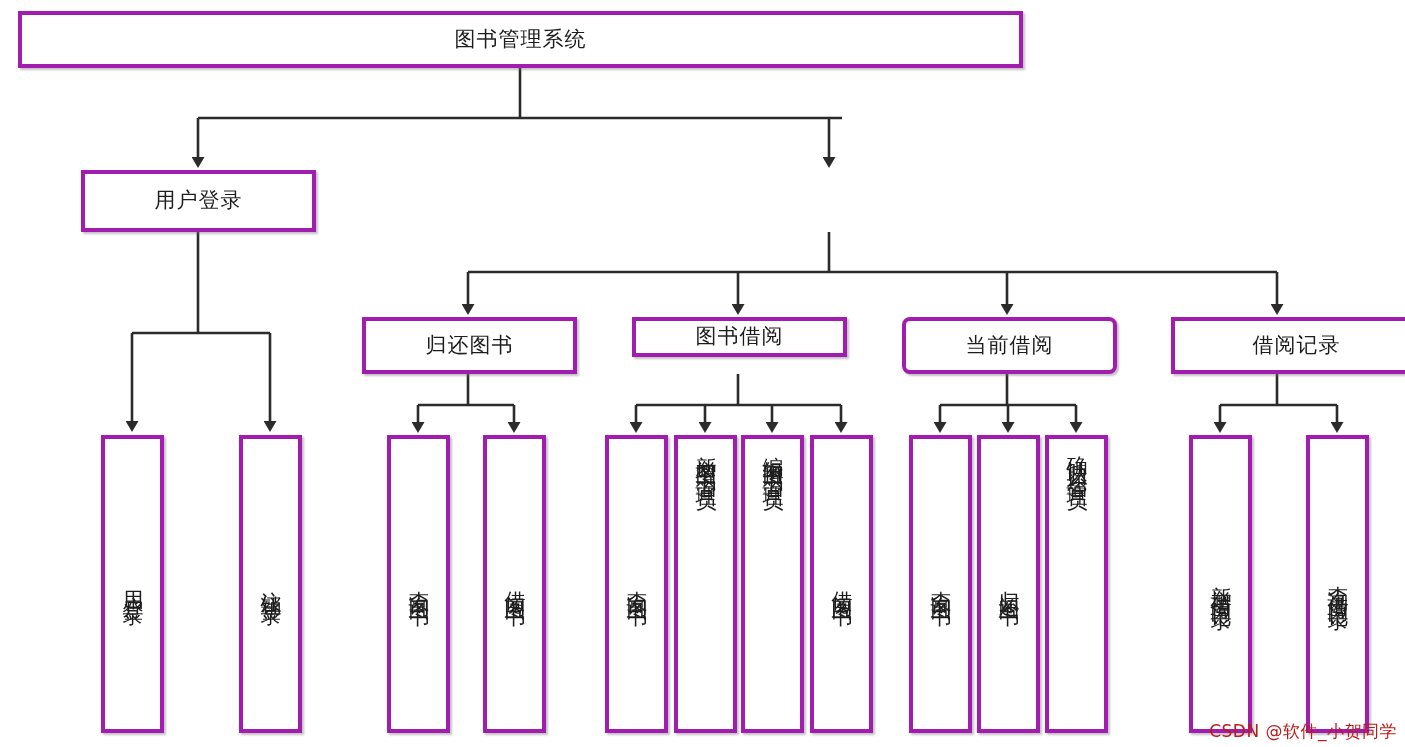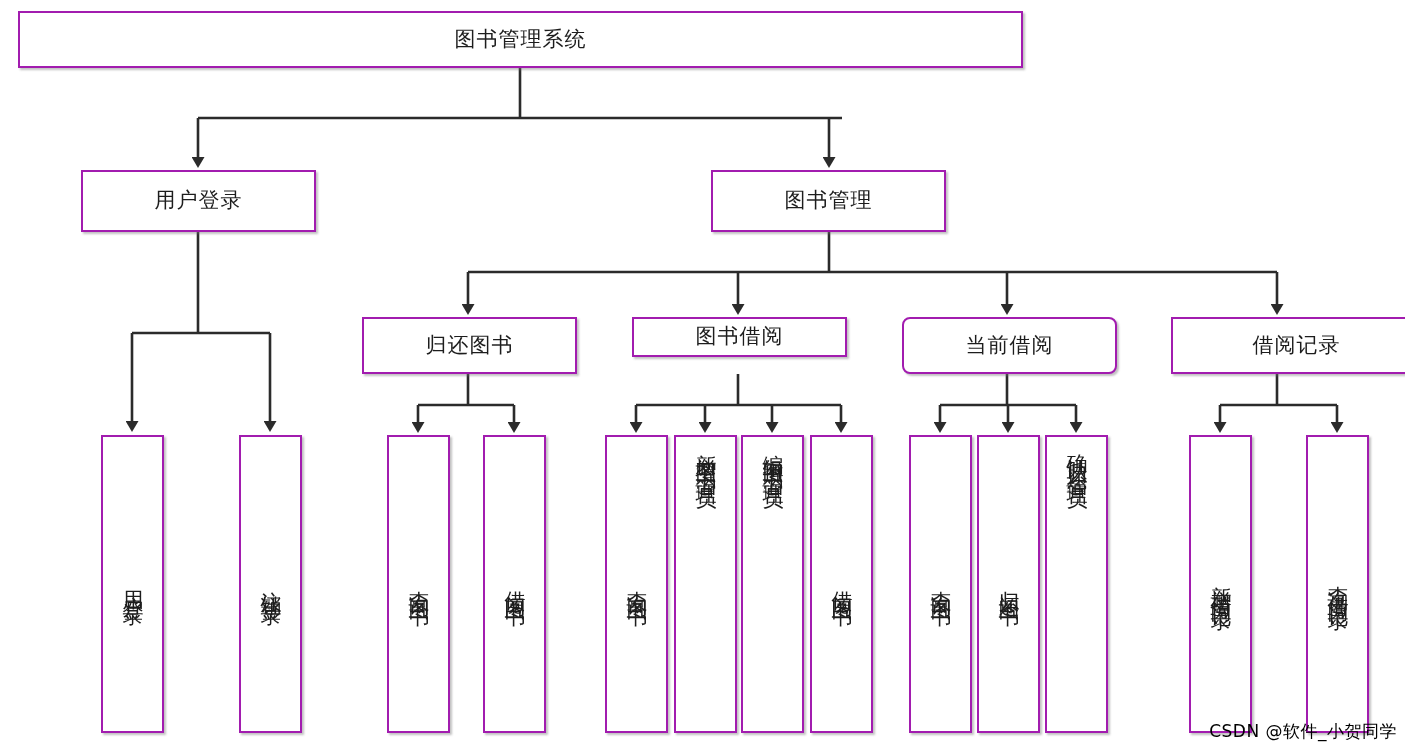--- a/index.html
+++ b/index.html
@@ -19,21 +19,21 @@
     position:absolute;
     left:0; top:0;
     width:1405px;
     height:747px;
     pointer-events:none;
   }
   .node{
     position:absolute;
     box-sizing:border-box;
     background:#ffffff;
-    border:2px solid #a21caf;
+    border:4px solid #a21caf;
     box-shadow:2px 2px 2px rgba(120,120,120,0.45);
     display:flex;
     align-items:center;
     justify-content:center;
     z-index:2;
   }
   .node .label{
     font-size:21px;
     line-height:1.12;
     letter-spacing:1px;
@@ -56,21 +56,21 @@
     white-space:nowrap;
   }
   .node.vert.mid{
     align-items:center;
   }
   .watermark{
     position:absolute;
     right:8px;
     bottom:4px;
     font-size:17px;
-    color:#000000;
+    color:#b91c1c;
     letter-spacing:0.5px;
     z-index:3;
     white-space:nowrap;
   }
 </style>
 </head>
 <body>
 
 <div id="canvas">
 
@@ -125,23 +125,20 @@
     </g>
   </svg>
 
   <div class="node" style="left:18px; top:11px; width:1005px; height:57px;">
     <span class="label">图书管理系统</span>
   </div>
 
   <div class="node" style="left:81px; top:170px; width:235px; height:62px;">
     <span class="label">用户登录</span>
   </div>
-  <div class="node" style="left:711px; top:170px; width:235px; height:62px;">
-    <span class="label">图书管理</span>
-  </div>
 
   <div class="node" style="left:362px; top:317px; width:215px; height:57px;">
     <span class="label">归还图书</span>
   </div>
   <div class="node" style="left:632px; top:317px; width:215px; height:40px;">
     <span class="label">图书借阅</span>
   </div>
   <div class="node" style="left:902px; top:317px; width:215px; height:57px;border-radius:8px;">
     <span class="label">当前借阅</span>
   </div>

